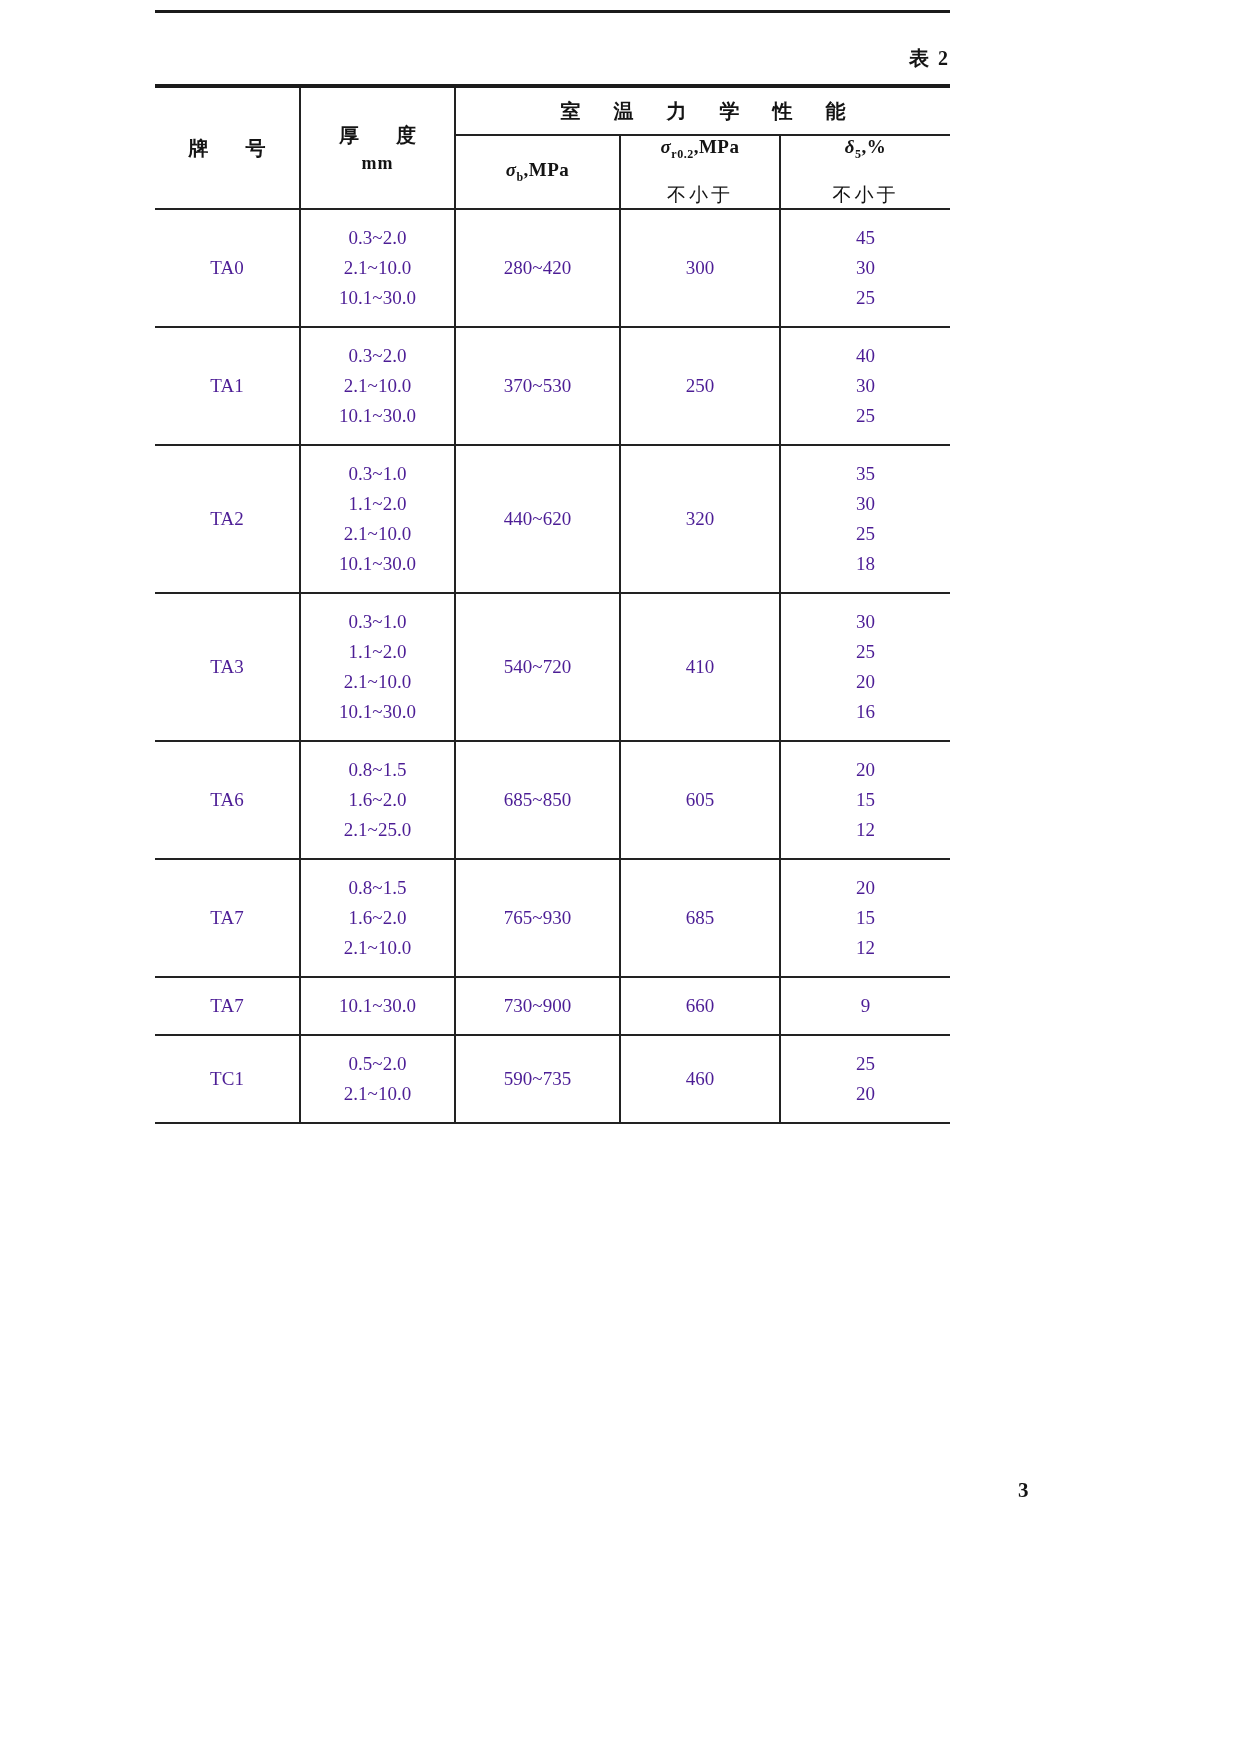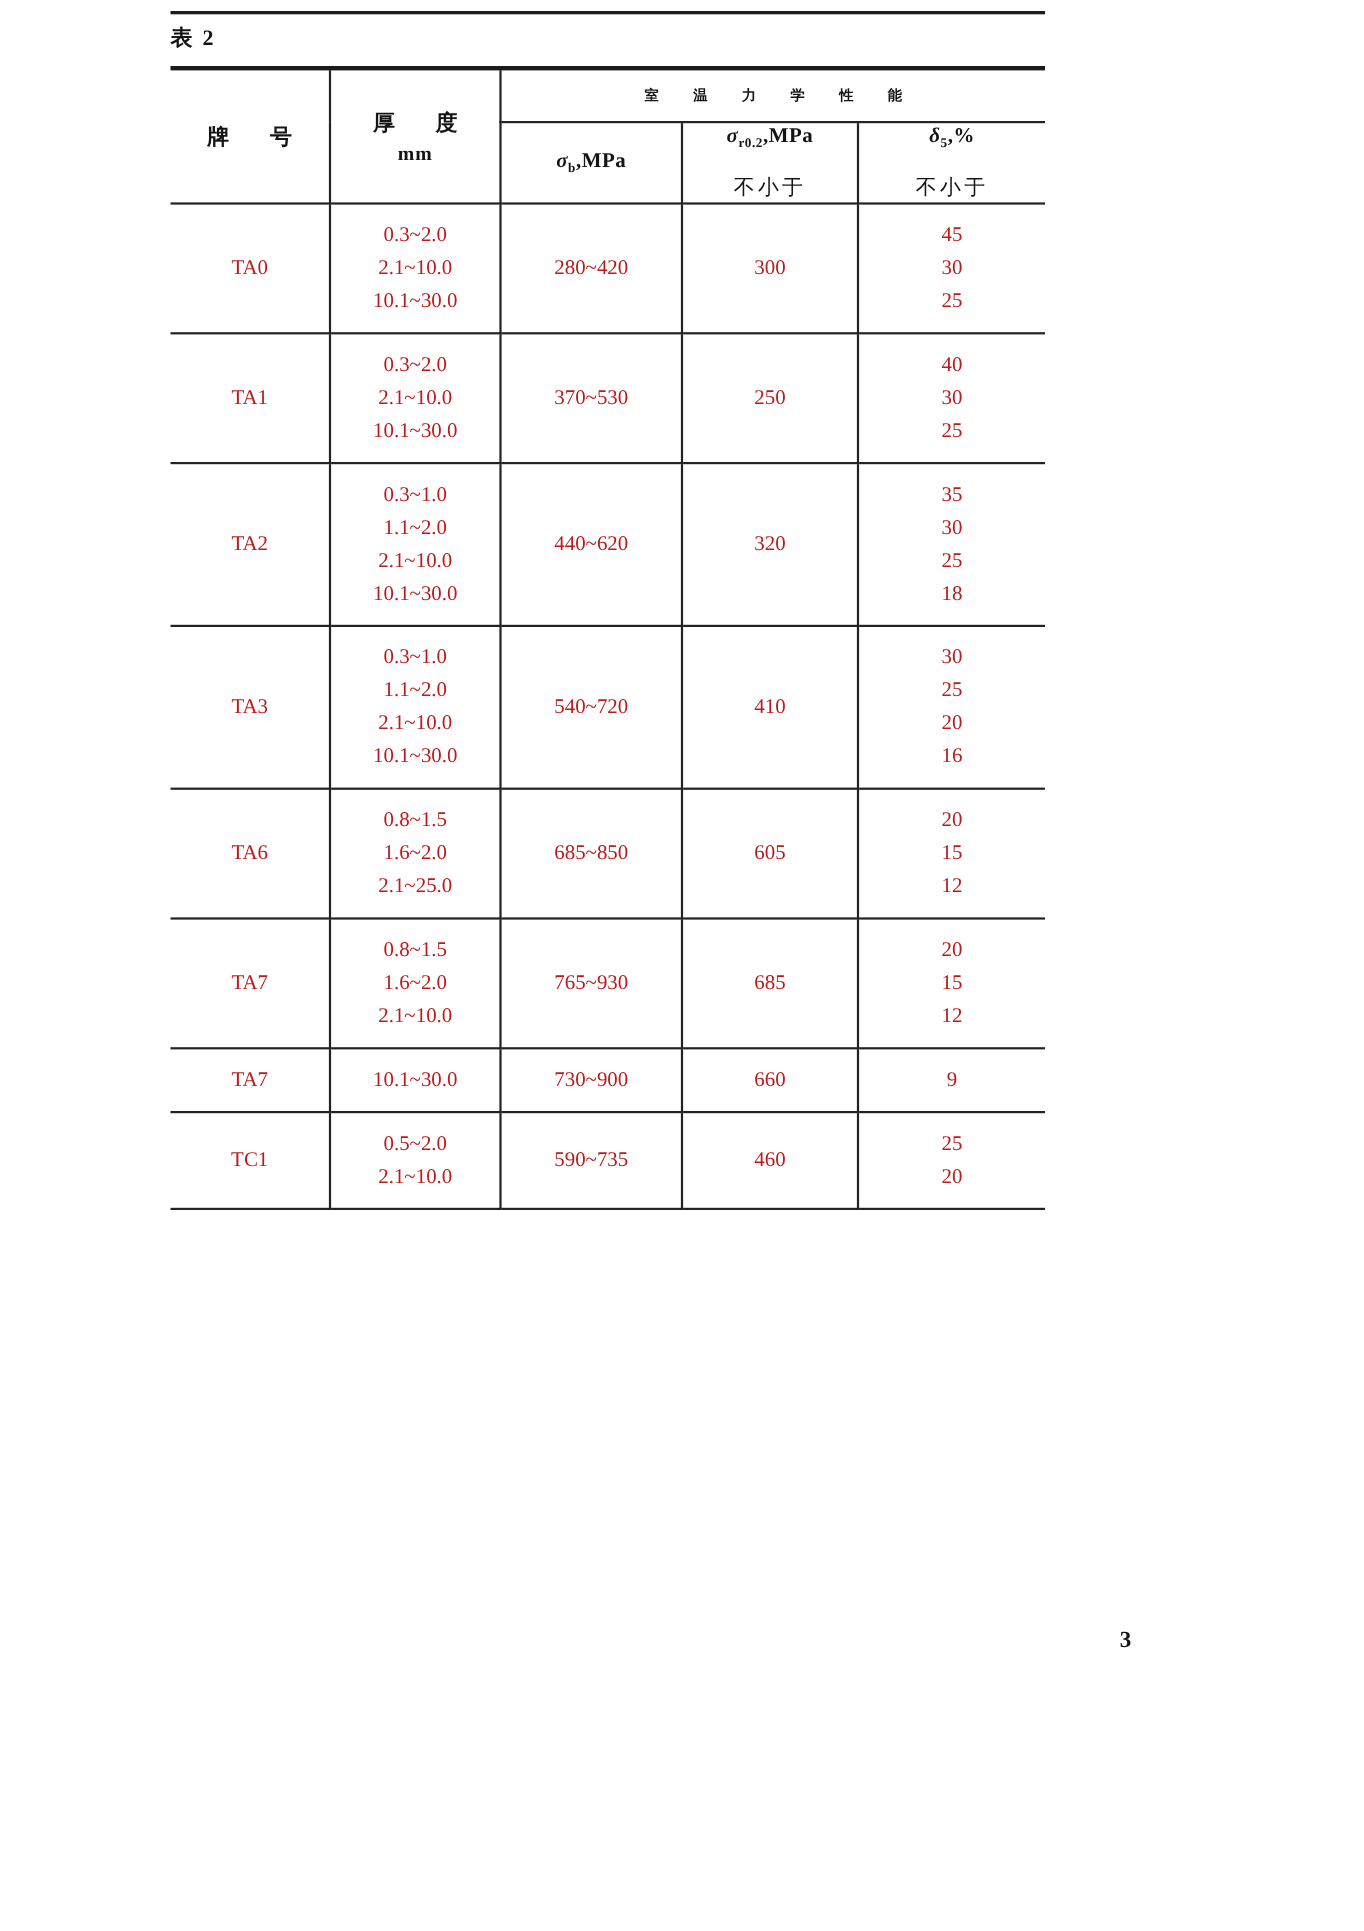--- a/index.html
+++ b/index.html
@@ -26,22 +26,22 @@
     font-size: 26px;
     font-weight: 700;
     letter-spacing: 1px;
   }
   .header-rule {
     margin-top: 10px;
     height: 3px;
     background: #1b1b1b;
   }
   .table-caption {
-    margin-top: 8px;
-    text-align: left;
+    margin-top: 32px;
+    text-align: right;
     font-size: 20px;
     font-weight: 600;
     letter-spacing: 2px;
   }
   table.props {
     margin-top: 12px;
     width: 795px;
     border-collapse: collapse;
     table-layout: fixed;
     border-top: 4px solid #1b1b1b;
@@ -59,21 +59,21 @@
     vertical-align: middle;
     font-size: 19px;
     background: transparent;
   }
   .props th:first-child, .props td:first-child { border-left: none; }
   .props th:last-child,  .props td:last-child  { border-right: none; }
   .props thead tr.band th { height: 46px; }
   .props thead tr.subhead th { height: 72px; }
   th.group {
     font-weight: 700;
-    font-size: 13px;
+    font-size: 20px;
     letter-spacing: 14px;
     text-indent: 14px; 
   }
   th.hd-grade, th.hd-thick {
     font-weight: 700;
     font-size: 20px;
     letter-spacing: 16px;
     text-indent: 16px;
   }
   th.hd-thick .unit {
@@ -93,21 +93,21 @@
   .formula sub { font-size: 12px; }
   .cond {
     font-weight: 400;
     font-size: 19px;
     letter-spacing: 3px;
     margin-top: 20px;
   }
   .props tbody td {
     padding: 13px 4px;
     font-size: 19px;
-    color: #b91c1c;
+    color: #4c1d95;
   }
   .props tbody td .line {
     line-height: 30px;
   }
   .page-number {
     position: absolute;
     left: 1018px;
     top: 1478px;
     font-size: 21px;
     font-weight: 600;

